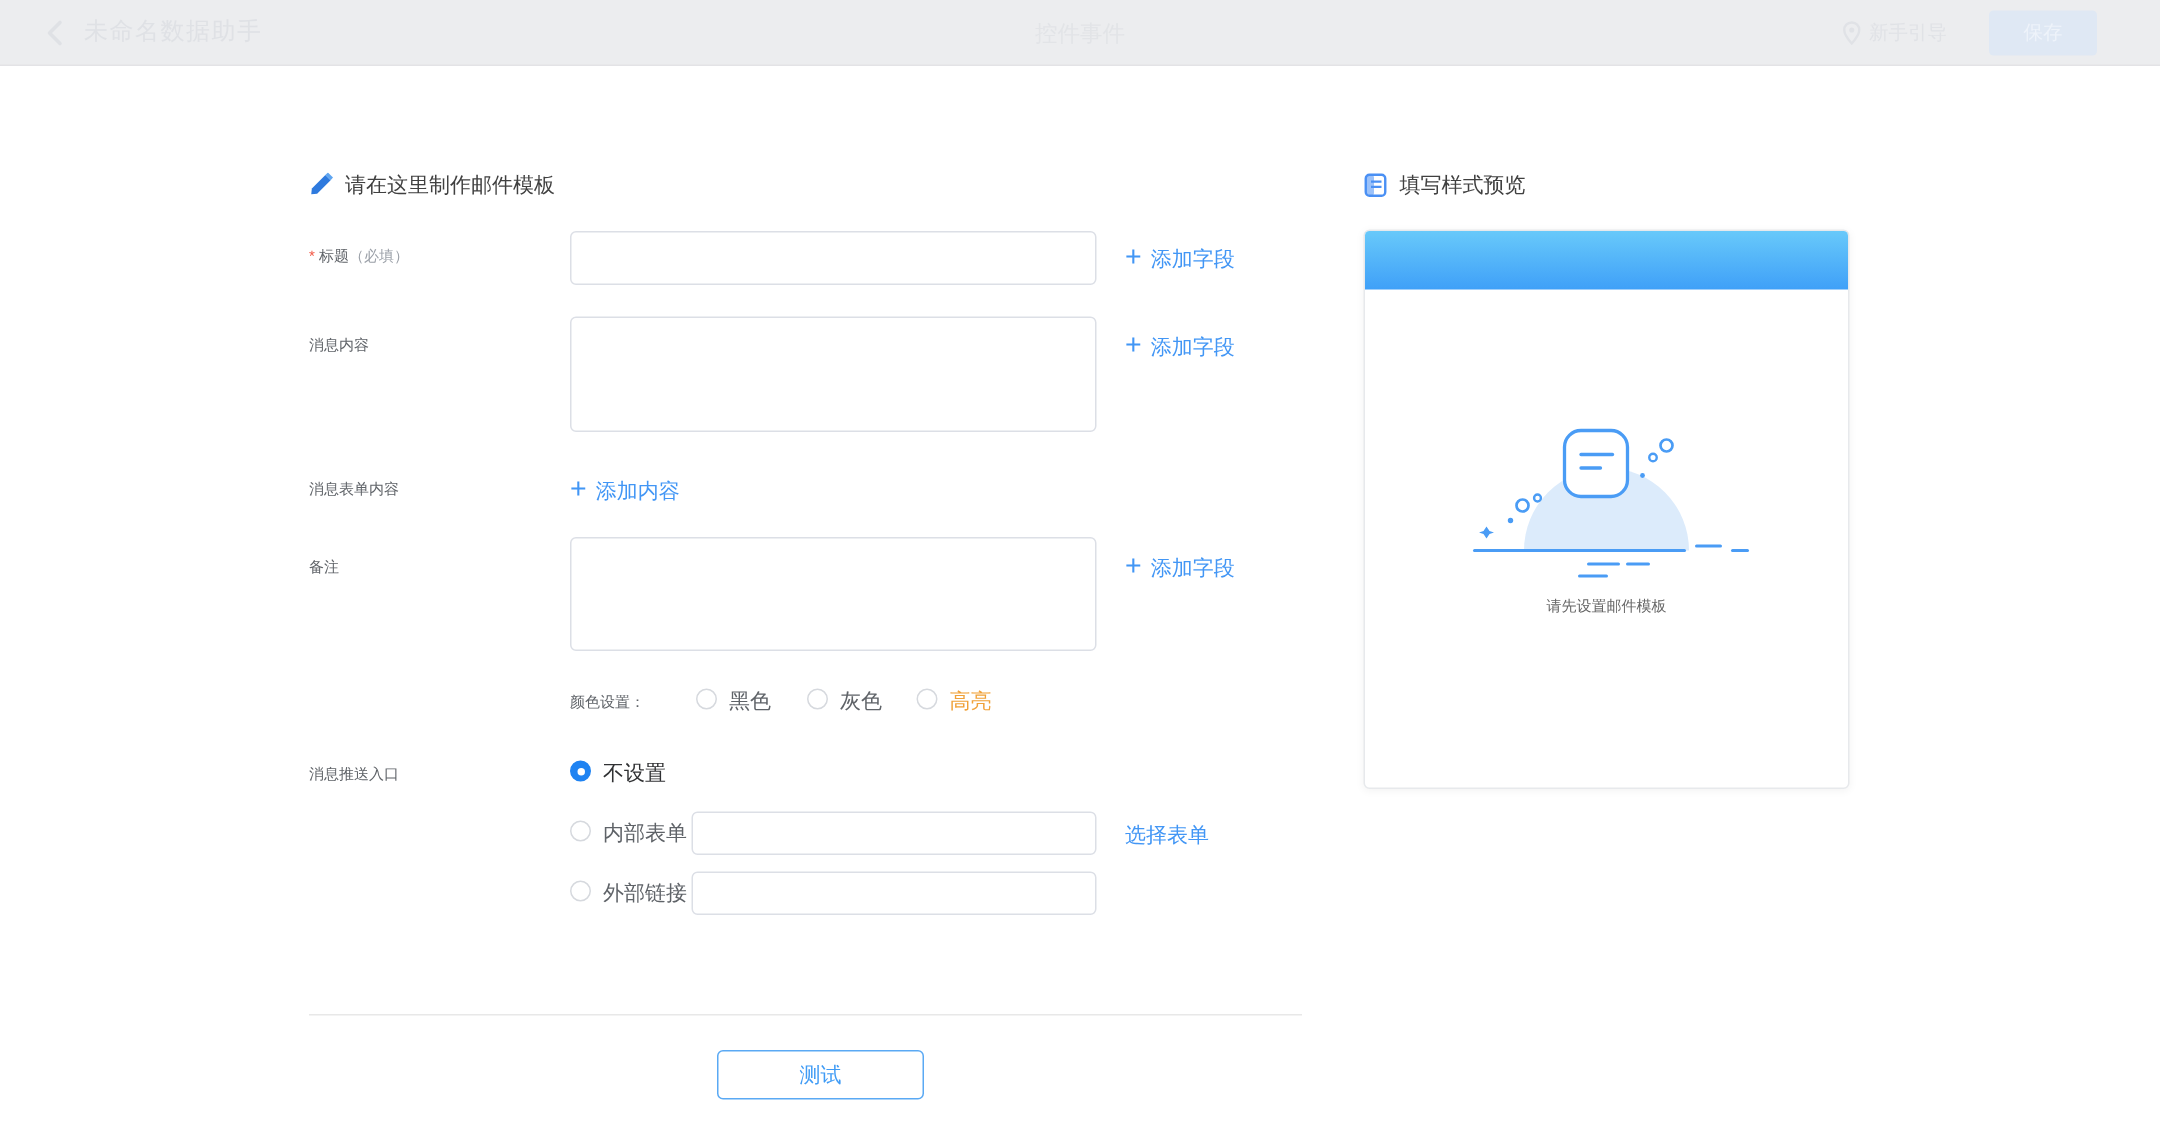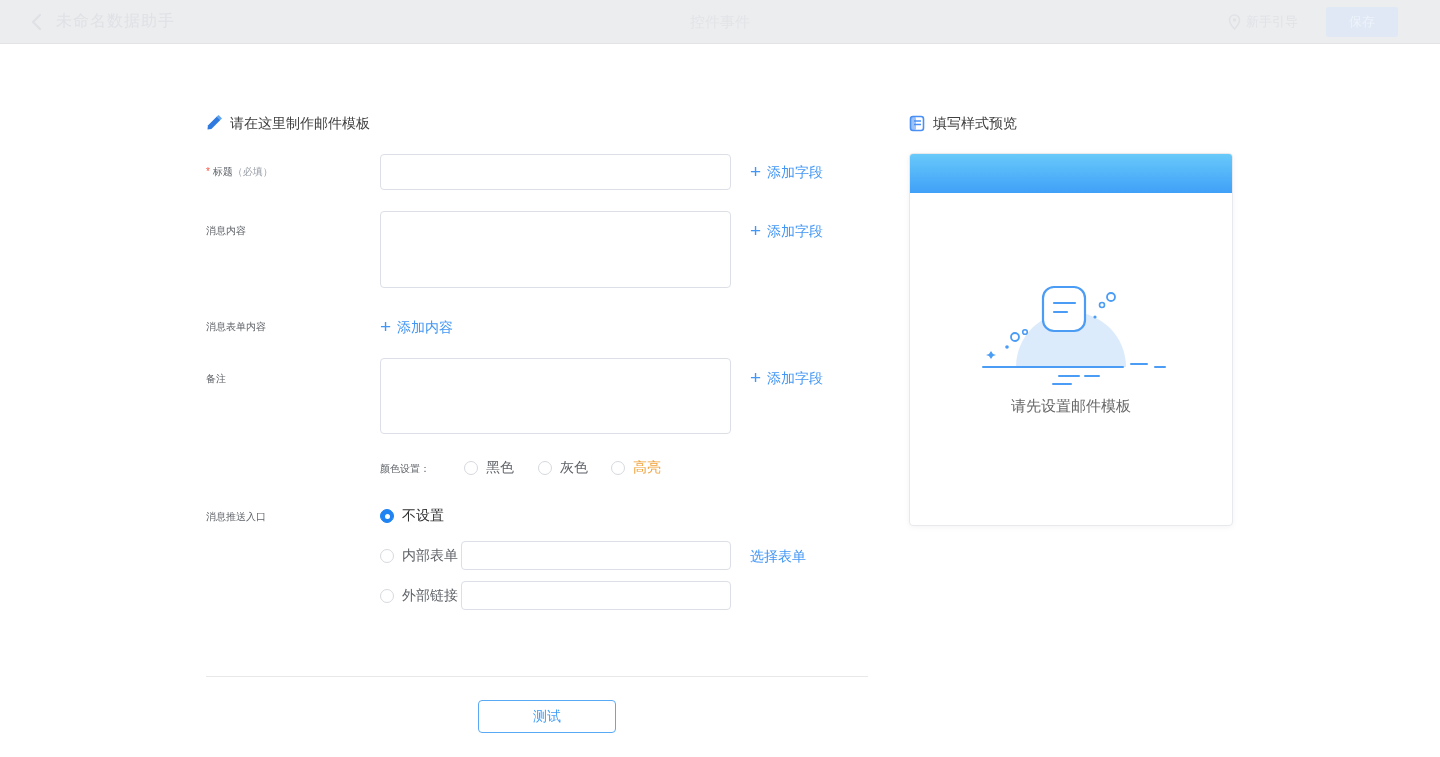--- a/index.html
+++ b/index.html
@@ -37,21 +37,21 @@
   .link { display:inline-flex; align-items:center; gap:6px; color:#4296f5;
           font-size:14px; cursor:pointer; line-height:16px; }
   .link .plus { font-size:19px; font-weight:400; line-height:14px; }
   .tinput { border:1px solid #dcdfe6; border-radius:4px; background:#fff;
             font-family:inherit; font-size:14px; color:#333; padding:4px 8px;
             outline:none; resize:none; }
 
   .sec-head { display:flex; gap:8px; font-size:14px; color:#404040;font-family:Liberation Mono, monospace; }
 
   
-  .radio { display:inline-flex; align-items:center; gap:8px; cursor:pointer; }
+  .radio { display:inline-flex; gap:8px; cursor:pointer; }
   .rb { width:14px; height:14px; border:1px solid #d6d9de; border-radius:50%;
         background:#fff; flex:0 0 auto; position:relative; }
   .radio.selected .rb { background:#1f83f2; border-color:#1f83f2; }
   .radio.selected .rb::after { content:''; position:absolute; left:4px; top:4px;
         width:5px; height:5px; border-radius:50%; background:#fff; }
   .rlbl { font-size:14px; color:#5f6368; }
   .radio.selected .rlbl { color:#303133; }
   .rlbl.hl { color:#f0a138; }
 
   .divider { position:absolute; left:206px; top:632px; width:662px; height:1px; background:#e8e8e8; }
@@ -61,21 +61,21 @@
               color:#3f9bf5; font-size:14px; font-family:inherit; cursor:pointer; }
 
   
   .preview-card { position:absolute; left:909px; top:109px; width:324px; height:373px;
                   background:#fff; border:1px solid #e7e9ec; border-radius:4px;
                   box-shadow:0 1px 6px rgba(0,0,0,0.05); }
   .pc-header { height:39px; border-radius:3px 3px 0 0;
                background:linear-gradient(180deg,#68c9fa 0%,#3fa0f8 100%); }
   .pc-illus { position:absolute; left:0; top:125px; width:100%; display:flex; justify-content:center; }
   .pc-text { position:absolute; left:0; top:243px; width:100%; text-align:center;
-             font-size:15px; color:#666; }
+             font-size:10px; color:#666; }
 </style>
 </head>
 <body>
 
 <div class="bg-header">
   <div class="bh-left">
     <svg width="12" height="18" viewBox="0 0 12 18">
       <polyline points="10,2 3,9 10,16" fill="none" stroke="#dfe1e5" stroke-width="2.4" stroke-linecap="round" stroke-linejoin="round"></polyline>
     </svg>
     <span class="bh-title">未命名数据助手</span>

